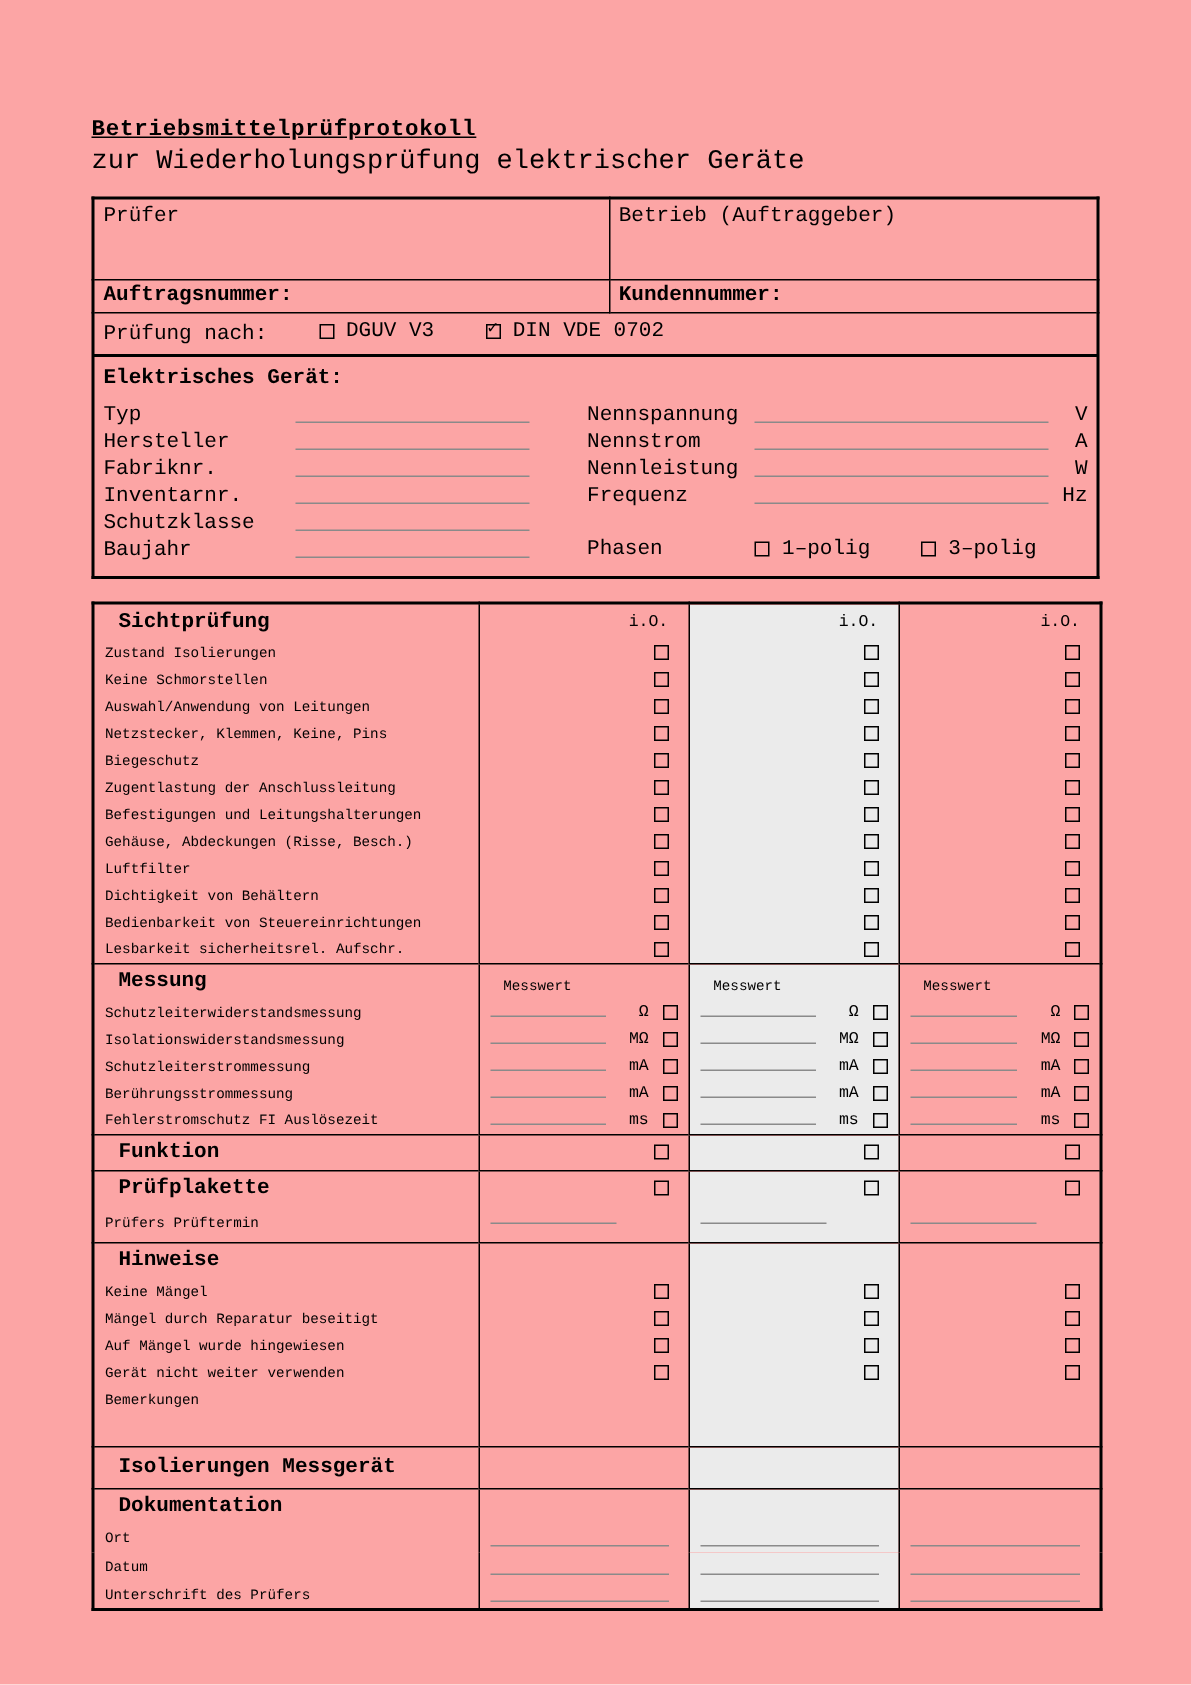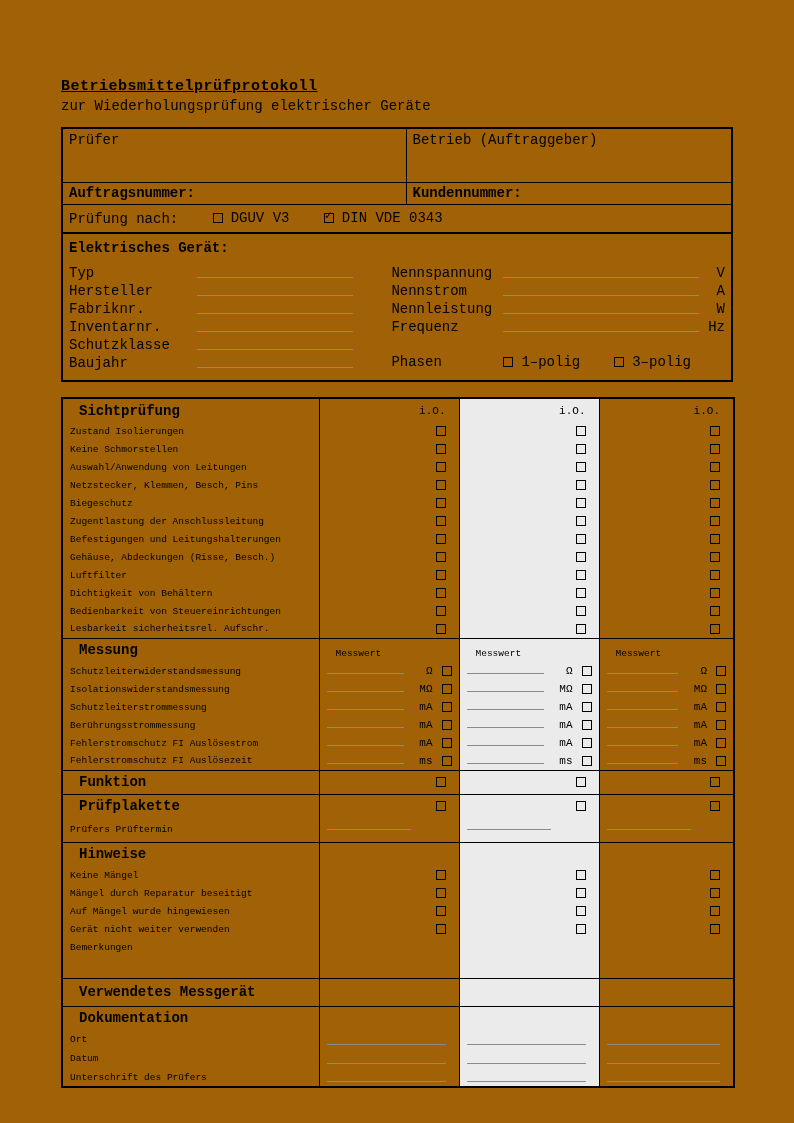--- a/index.html
+++ b/index.html
@@ -1,24 +1,24 @@
 <!DOCTYPE html>
 <html style="--shaded-column: #ebebeb; --line: #8a8a8a;"><head>
 <meta charset="utf-8">
 <style>
   * { margin:0; padding:0; box-sizing:border-box; }
   html, body { background:#ffffff; }
   .page {
     position:relative; width:794px; height:1123px; margin:0 auto;
-    background:#a16207; color:#000;
+    background:#fca5a5; color:#000;
     font-family:"Liberation Mono","DejaVu Sans Mono",monospace;
     padding:78px 61px 0;
   }
   .title { font-size:15px; font-weight:bold; text-decoration:underline; letter-spacing:.5px; }
-  .subtitle { font-size:14px; margin-top:3px; }
+  .subtitle { font-size:18px; margin-top:3px; }
 
   table { border-collapse:collapse; width:672px; table-layout:fixed; }
   td { vertical-align:middle; }
 
   
   .head-table { margin-top:13px; border:2px solid #000; }
   .head-table td { border:1px solid #000; font-size:14px; padding:1px 6px; white-space:nowrap; }
   .ht-top td { height:54px; vertical-align:top; padding-top:3px; }
   .ht-num td { height:22px; font-weight:bold; }
   .ht-pruef td { height:29px; }
@@ -94,21 +94,21 @@
     </tr>
     <tr class="ht-pruef">
       <td colspan="2">
         <span>Prüfung nach:</span>
         <span class="opt">
           <span class="cb"></span>
           <span>DGUV V3</span>
         </span>
         <span class="opt">
           <span class="cb checked"></span>
-          <span>DIN VDE 0343</span>
+          <span>DIN VDE 0702</span>
         </span>
       </td>
     </tr>
     <tr>
       <td colspan="2" class="geraet-cell">
         <div class="g-head">Elektrisches Gerät:</div>
         <div class="g-cols">
           <div class="g-left">
             <div class="f-row">
                   <span class="f-lbl">Typ</span>
@@ -202,21 +202,21 @@
           <td class="cbc sh"><span class="cb"></span></td>
           <td class="cbc"><span class="cb"></span></td>
         </tr>
       <tr>
           <td>Auswahl/Anwendung von Leitungen</td>
           <td class="cbc"><span class="cb"></span></td>
           <td class="cbc sh"><span class="cb"></span></td>
           <td class="cbc"><span class="cb"></span></td>
         </tr>
       <tr>
-          <td>Netzstecker, Klemmen, Besch, Pins</td>
+          <td>Netzstecker, Klemmen, Keine, Pins</td>
           <td class="cbc"><span class="cb"></span></td>
           <td class="cbc sh"><span class="cb"></span></td>
           <td class="cbc"><span class="cb"></span></td>
         </tr>
       <tr>
           <td>Biegeschutz</td>
           <td class="cbc"><span class="cb"></span></td>
           <td class="cbc sh"><span class="cb"></span></td>
           <td class="cbc"><span class="cb"></span></td>
         </tr>
@@ -361,44 +361,20 @@
           </td>
         <td>
             <div class="mrow">
               <span class="m-line"></span>
               <span class="m-unit">mA</span>
               <span class="cb"></span>
             </div>
           </td>
       </tr>
       <tr>
-        <td>Fehlerstromschutz FI Auslösestrom</td>
-        <td>
-            <div class="mrow">
-              <span class="m-line"></span>
-              <span class="m-unit">mA</span>
-              <span class="cb"></span>
-            </div>
-          </td>
-        <td class="sh">
-            <div class="mrow">
-              <span class="m-line"></span>
-              <span class="m-unit">mA</span>
-              <span class="cb"></span>
-            </div>
-          </td>
-        <td>
-            <div class="mrow">
-              <span class="m-line"></span>
-              <span class="m-unit">mA</span>
-              <span class="cb"></span>
-            </div>
-          </td>
-      </tr>
-      <tr>
         <td>Fehlerstromschutz FI Auslösezeit</td>
         <td>
             <div class="mrow">
               <span class="m-line"></span>
               <span class="m-unit">ms</span>
               <span class="cb"></span>
             </div>
           </td>
         <td class="sh">
             <div class="mrow">
@@ -481,21 +457,21 @@
       <tr class="r22">
           <td></td>
           <td></td>
           <td class="sh"></td>
           <td></td>
         </tr>
     </tbody>
 
     <tbody>
       <tr class="sec r28">
-        <td class="h">Verwendetes Messgerät</td>
+        <td class="h">Isolierungen Messgerät</td>
         <td></td>
         <td class="sh"></td>
         <td></td>
       </tr>
     </tbody>
 
     <tbody>
       <tr class="sec">
         <td class="h">Dokumentation</td>
         <td></td>

